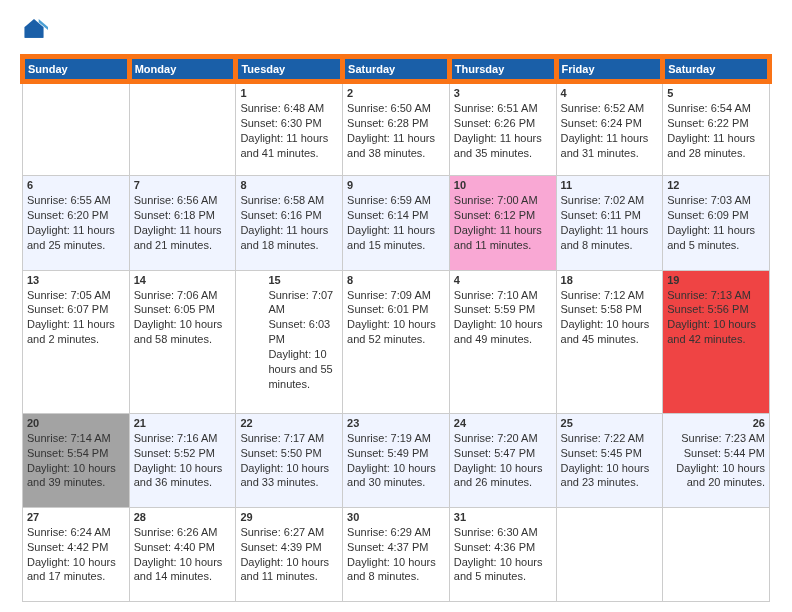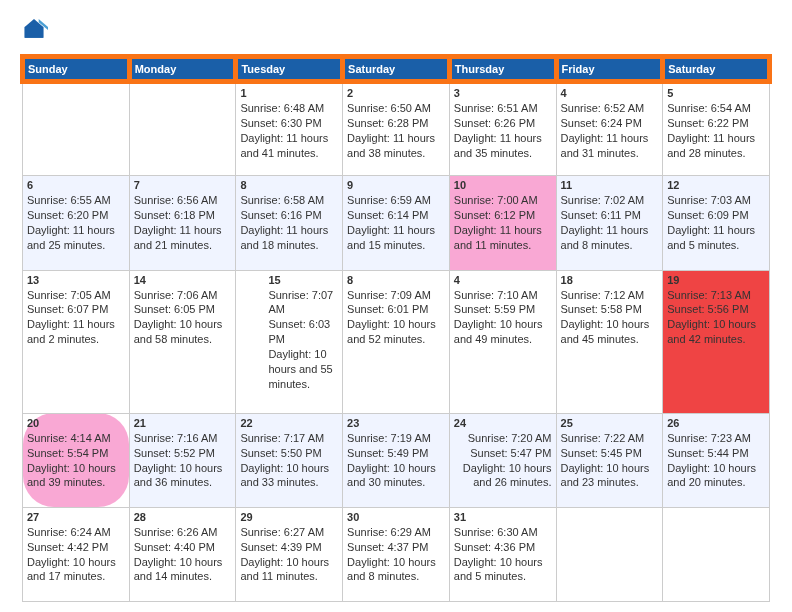--- a/index.html
+++ b/index.html
@@ -248,23 +248,23 @@
 Daylight: 10 hours and 45 minutes.</div>
           </td>
           <td style="background-color: #ef4444;">
             <span class="day-num">19</span>
             <div class="day-data" style="white-space: pre-line;">Sunrise: 7:13 AM
 Sunset: 5:56 PM
 Daylight: 10 hours and 42 minutes.</div>
           </td>
         </tr>
         <tr>
-          <td style="background-color: #f9a8d4; border-radius: 31px;">
+          <td style="background-color: #a3a3a3;">
             <span class="day-num">20</span>
-            <div class="day-data" style="white-space: pre-line;">Sunrise: 4:14 AM
+            <div class="day-data" style="white-space: pre-line;">Sunrise: 7:14 AM
 Sunset: 5:54 PM
 Daylight: 10 hours and 39 minutes.</div>
           </td>
           <td style="background-color: rgb(240, 244, 255);">
             <span class="day-num">21</span>
             <div class="day-data" style="white-space: pre-line;">Sunrise: 7:16 AM
 Sunset: 5:52 PM
 Daylight: 10 hours and 36 minutes.</div>
           </td>
           <td style="background-color: rgb(240, 244, 255);">
@@ -274,31 +274,31 @@
 Daylight: 10 hours and 33 minutes.</div>
           </td>
           <td style="background-color: rgb(240, 244, 255); margin-left: 48px;">
             <span class="day-num">23</span>
             <div class="day-data" style="white-space: pre-line;">Sunrise: 7:19 AM
 Sunset: 5:49 PM
 Daylight: 10 hours and 30 minutes.</div>
           </td>
           <td style="background-color: rgb(240, 244, 255);">
             <span class="day-num">24</span>
-            <div class="day-data" style="white-space: pre-line; text-align: right;">Sunrise: 7:20 AM
+            <div class="day-data" style="white-space: pre-line;">Sunrise: 7:20 AM
 Sunset: 5:47 PM
 Daylight: 10 hours and 26 minutes.</div>
           </td>
           <td style="background-color: rgb(240, 244, 255);">
             <span class="day-num">25</span>
             <div class="day-data" style="white-space: pre-line;">Sunrise: 7:22 AM
 Sunset: 5:45 PM
 Daylight: 10 hours and 23 minutes.</div>
           </td>
-          <td style="background-color: rgb(240, 244, 255);">
+          <td style="background-color: rgb(240, 244, 255); text-align: right;">
             <span class="day-num">26</span>
             <div class="day-data" style="white-space: pre-line;">Sunrise: 7:23 AM
 Sunset: 5:44 PM
 Daylight: 10 hours and 20 minutes.</div>
           </td>
         </tr>
         <tr>
           <td style="background-color: rgb(255, 255, 255);">
             <span class="day-num">27</span>
             <div class="day-data" style="white-space: pre-line;">Sunrise: 6:24 AM

